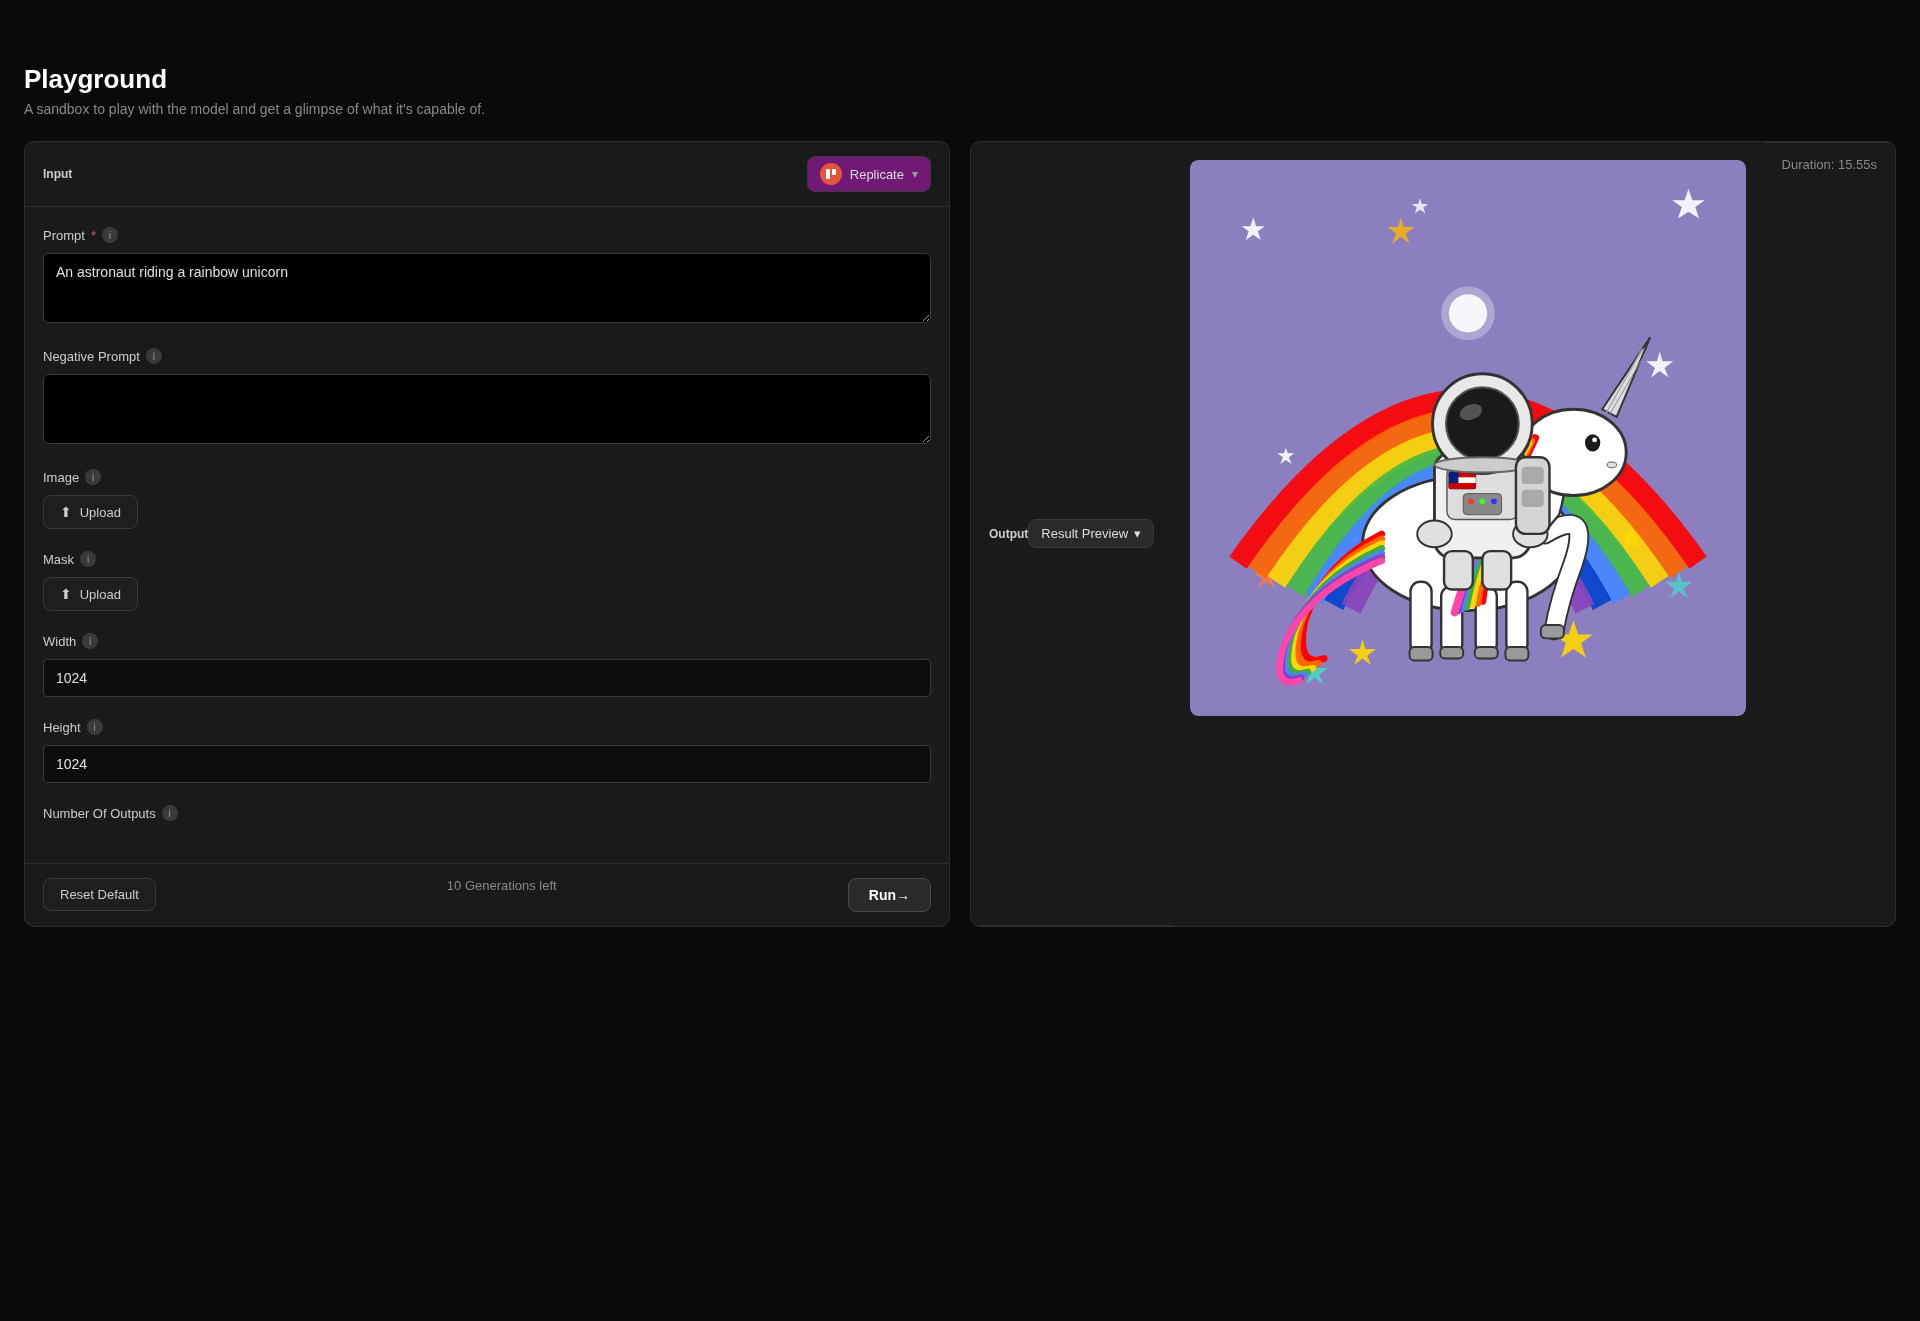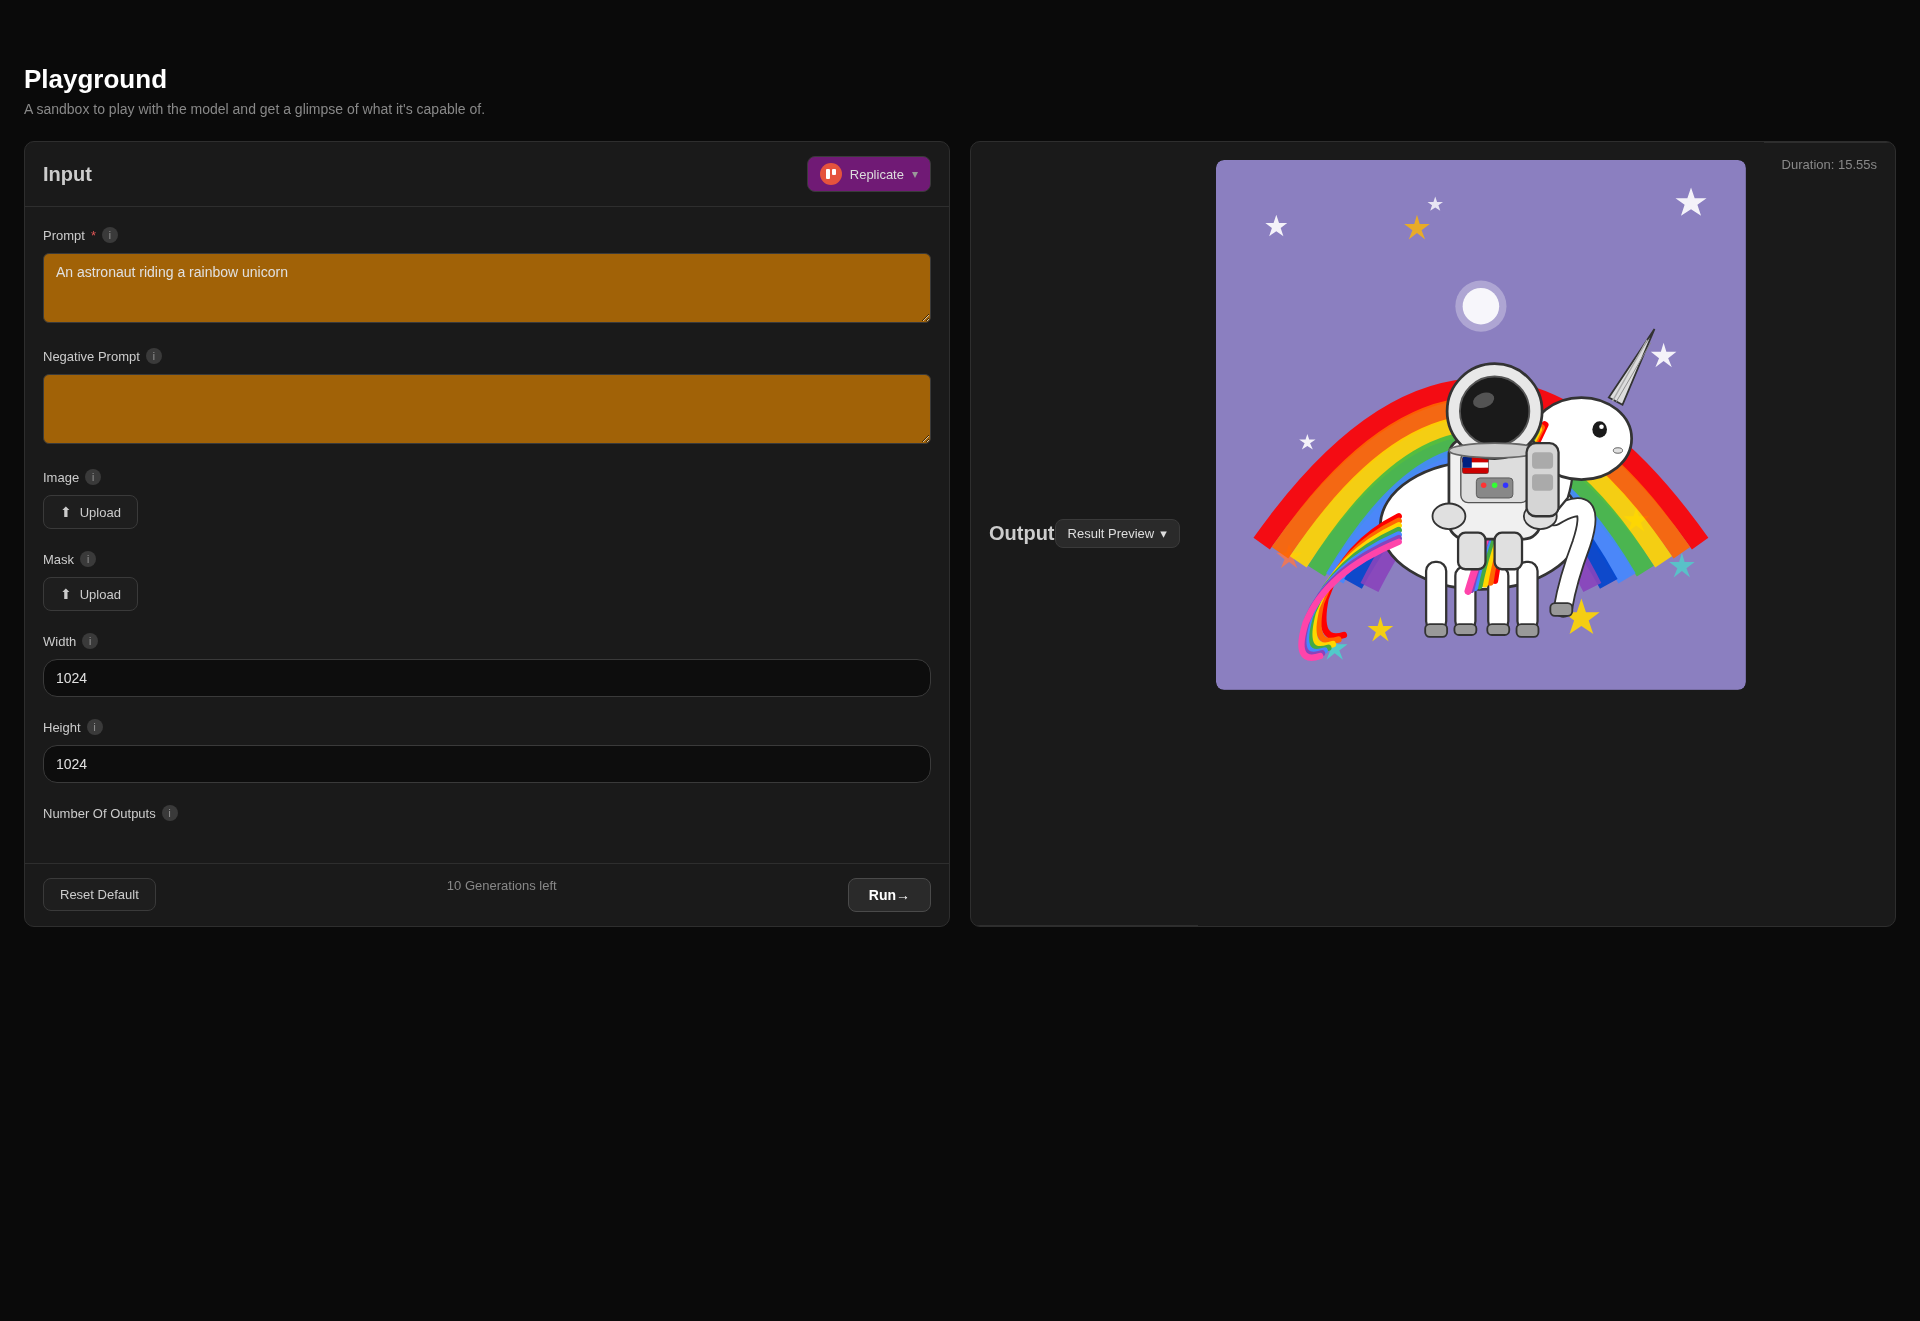--- a/index.html
+++ b/index.html
@@ -41,21 +41,21 @@
 
     .panel-header {
       display: flex;
       align-items: center;
       justify-content: space-between;
       padding: 14px 18px;
       border-bottom: 1px solid #2e2e2e;
     }
 
     .panel-header-label {
-      font-size: 20px;
+      font-size: 12px;
       font-weight: 600;
       color: #ccc;
     }
 
     .replicate-badge {
       display: flex;
       align-items: center;
       gap: 8px;
       background: #701a75;
       border: 1px solid #3a3a3a;
@@ -133,37 +133,37 @@
       display: inline-flex;
       align-items: center;
       justify-content: center;
       font-size: 10px;
       color: #999;
       cursor: pointer;
     }
 
     .field-textarea {
       width: 100%;
-      background: #a16207;
+      background: #000000;
       border: 1px solid #3a3a3a;
       border-radius: 6px;
       color: #e0e0e0;
       font-size: 14px;
       padding: 10px 12px;
       resize: vertical;
       min-height: 70px;
       font-family: inherit;
       outline: none;
     }
 
     .field-input {
       width: 100%;
       background: #0d0d0d;
       border: 1px solid #3a3a3a;
-      border-radius: 14px;
+      border-radius: 4px;
       color: #e0e0e0;
       font-size: 14px;
       padding: 10px 12px;
       font-family: inherit;
       outline: none;
     }
 
     .upload-btn {
       display: inline-flex;
       align-items: center;

